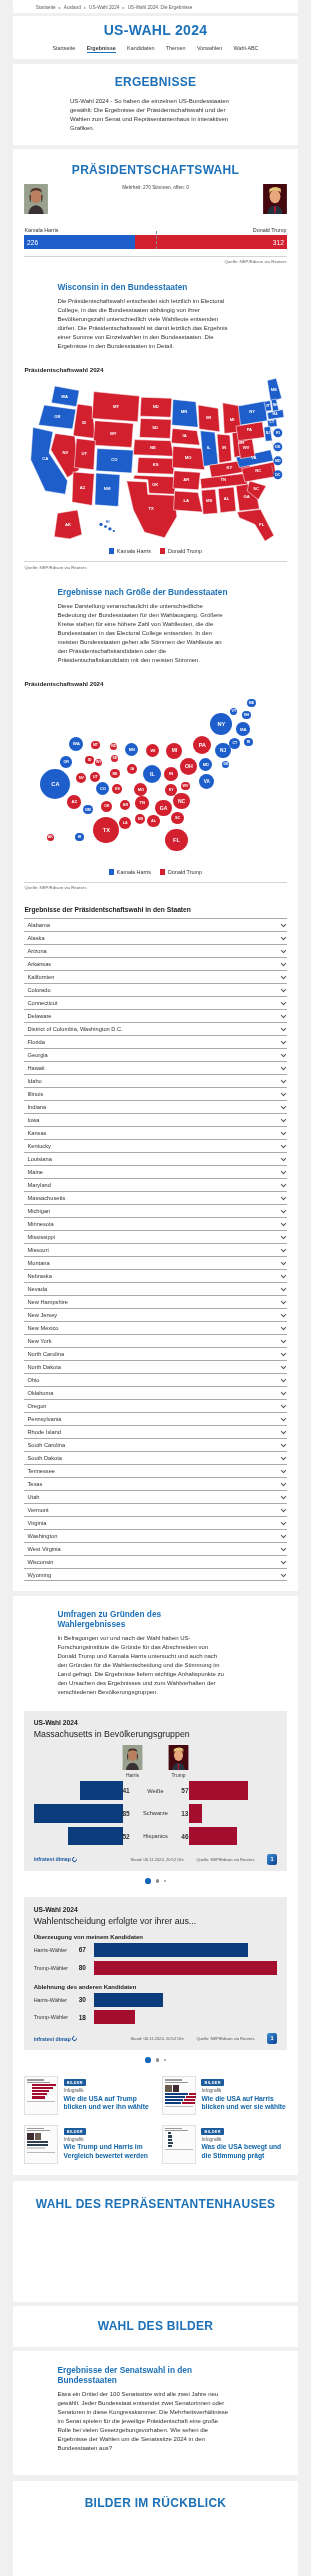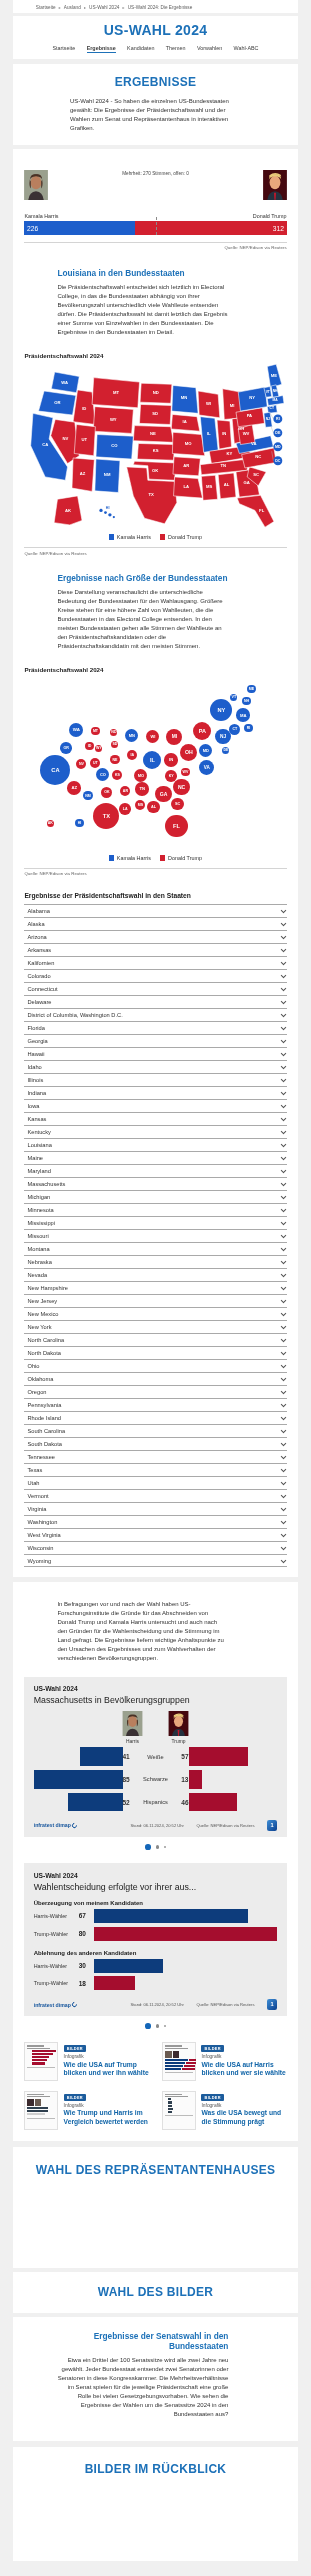--- a/index.html
+++ b/index.html
@@ -114,21 +114,21 @@
   .thumb .tfoot { height:1px; background:#bbb; margin-top:2.1px; }
   .thumb .tp { display:inline-block; width:6.2px; height:7.3px; margin:0.5px 1px 1px 0; }
   .tsr { flex:1; }
   .badge { display:inline-block; background:#1c5c9c; color:#fff; font-size:3.9px; font-weight:bold; padding:1px 3.1px; border-radius:1px; letter-spacing:0.3px; }
   .tkick { font-size:4.9px; color:#555; margin-top:2.1px; }
   .tlink { font-size:6.7px; font-weight:bold; color:#1165a8; line-height:1.25; margin-top:1.6px; cursor:pointer; }
 
   .bigsec { text-align:center; }
   .bigsec h2.sec { padding-top:15.6px; }
 
-  .senre { padding:13.5px 11.4px;text-align:right; }
+  .senre { padding:13.5px 11.4px; }
   .senre .subsec { margin-top:0; }
 </style>
 </head>
 <body>
 
 <div class="col card hdr">
   <div class="crumbs" id="crumbs">
       <span>Startseite</span>
       <span class="sep">▸</span>
       <span>Ausland</span>
@@ -156,20 +156,21 @@
 <div class="gap10"></div>
 
 <div class="col card intro">
   <h2 class="sec">ERGEBNISSE</h2>
   <p>US-Wahl 2024 - So haben die einzelnen US-Bundesstaaten gewählt: Die Ergebnisse der Präsidentschaftswahl und der Wahlen zum Senat und Repräsentantenhaus in interaktiven Grafiken.</p>
 </div>
 
 <div class="gap8"></div>
 
 <div class="col card main-card">
+  <h2 class="sec">PRÄSIDENTSCHAFTSWAHL</h2>
 
   <div class="cand-row">
     <div class="photo" id="ph-harris"><svg viewBox="0 0 46 58" width="100%" height="100%">
           <rect width="46" height="58" fill="#9aa08e"></rect>
           <path d="M8 58 Q10 42 23 41 Q36 42 38 58 Z" fill="#3a3134"></path>
           <ellipse cx="23" cy="24" rx="10.5" ry="13" fill="#b97f5e"></ellipse>
           <path d="M11 20 Q12 7 23 8 Q35 7 35 20 Q35 13 23 12 Q12 13 11 20 Z" fill="#4a3226"></path>
           <path d="M11 19 Q9 32 13 36 L13 22 Z" fill="#4a3226"></path>
           <path d="M35 19 Q37 32 33 36 L33 22 Z" fill="#4a3226"></path>
         </svg></div>
@@ -198,21 +199,21 @@
           <span>312</span>
         </div>
     </div>
     <div class="marker270"></div>
   </div>
   <div class="hr"></div>
   <div class="src-r">Quelle: NEP/Edison via Reuters</div>
 
   
   <div class="subsec">
-    <h3>Louisiana in den Bundesstaaten</h3>
+    <h3>Wisconsin in den Bundesstaaten</h3>
     <p>Die Präsidentschaftswahl entscheidet sich letztlich im Electoral College, in das die Bundesstaaten abhängig von ihrer Bevölkerungszahl unterschiedlich viele Wahlleute entsenden dürfen. Die Präsidentschaftswahl ist damit letztlich das Ergebnis einer Summe von Einzelwahlen in den Bundesstaaten. Die Ergebnisse in den Bundesstaaten im Detail.</p>
   </div>
   <div class="chart-label">Präsidentschaftswahl 2024</div>
 
   <svg class="usmap" id="usmap" viewBox="0 0 470 300">
       <polygon points="55,18 99,26 94,55 49,48" fill="#1d5ecb" stroke="#fff" stroke-width="1" stroke-linejoin="round"></polygon>
       <polygon points="36,52 93,60 87,95 26,88" fill="#1d5ecb" stroke="#fff" stroke-width="1" stroke-linejoin="round"></polygon>
       <polygon points="96,50 122,54 128,112 88,107" fill="#d2202f" stroke="#fff" stroke-width="1" stroke-linejoin="round"></polygon>
       <polygon points="125,28 207,36 204,82 122,76" fill="#d2202f" stroke="#fff" stroke-width="1" stroke-linejoin="round"></polygon>
       <polygon points="127,80 196,85 193,128 124,124" fill="#d2202f" stroke="#fff" stroke-width="1" stroke-linejoin="round"></polygon>
@@ -603,20 +604,21 @@
         <span>Wyoming</span>
         <span class="chev"></span>
       </div>
     </div>
 </div>
 
 <div class="gap10"></div>
 
 <div class="col card umf-card">
   <div class="subsec" style="margin-top:0">
+    <h3>Umfragen zu Gründen des Wahlergebnisses</h3>
     <p>In Befragungen vor und nach der Wahl haben US-Forschungsinstitute die Gründe für das Abschneiden von Donald Trump und Kamala Harris untersucht und auch nach den Gründen für die Wahlentscheidung und die Stimmung im Land gefragt. Die Ergebnisse liefern wichtige Anhaltspunkte zu den Ursachen des Ergebnisses und zum Wahlverhalten der verschiedenen Bevölkerungsgruppen.</p>
   </div>
 
   <div class="chartcard">
     <div class="kicker">US-Wahl 2024</div>
     <div class="ctitle">Massachusetts in Bevölkerungsgruppen</div>
     <div class="cphotos">
       <div class="cph"><div class="photo" id="ph-harris2"><svg viewBox="0 0 46 58" width="100%" height="100%">
               <rect width="46" height="58" fill="#9aa08e"></rect>
               <path d="M8 58 Q10 42 23 41 Q36 42 38 58 Z" fill="#3a3134"></path>

